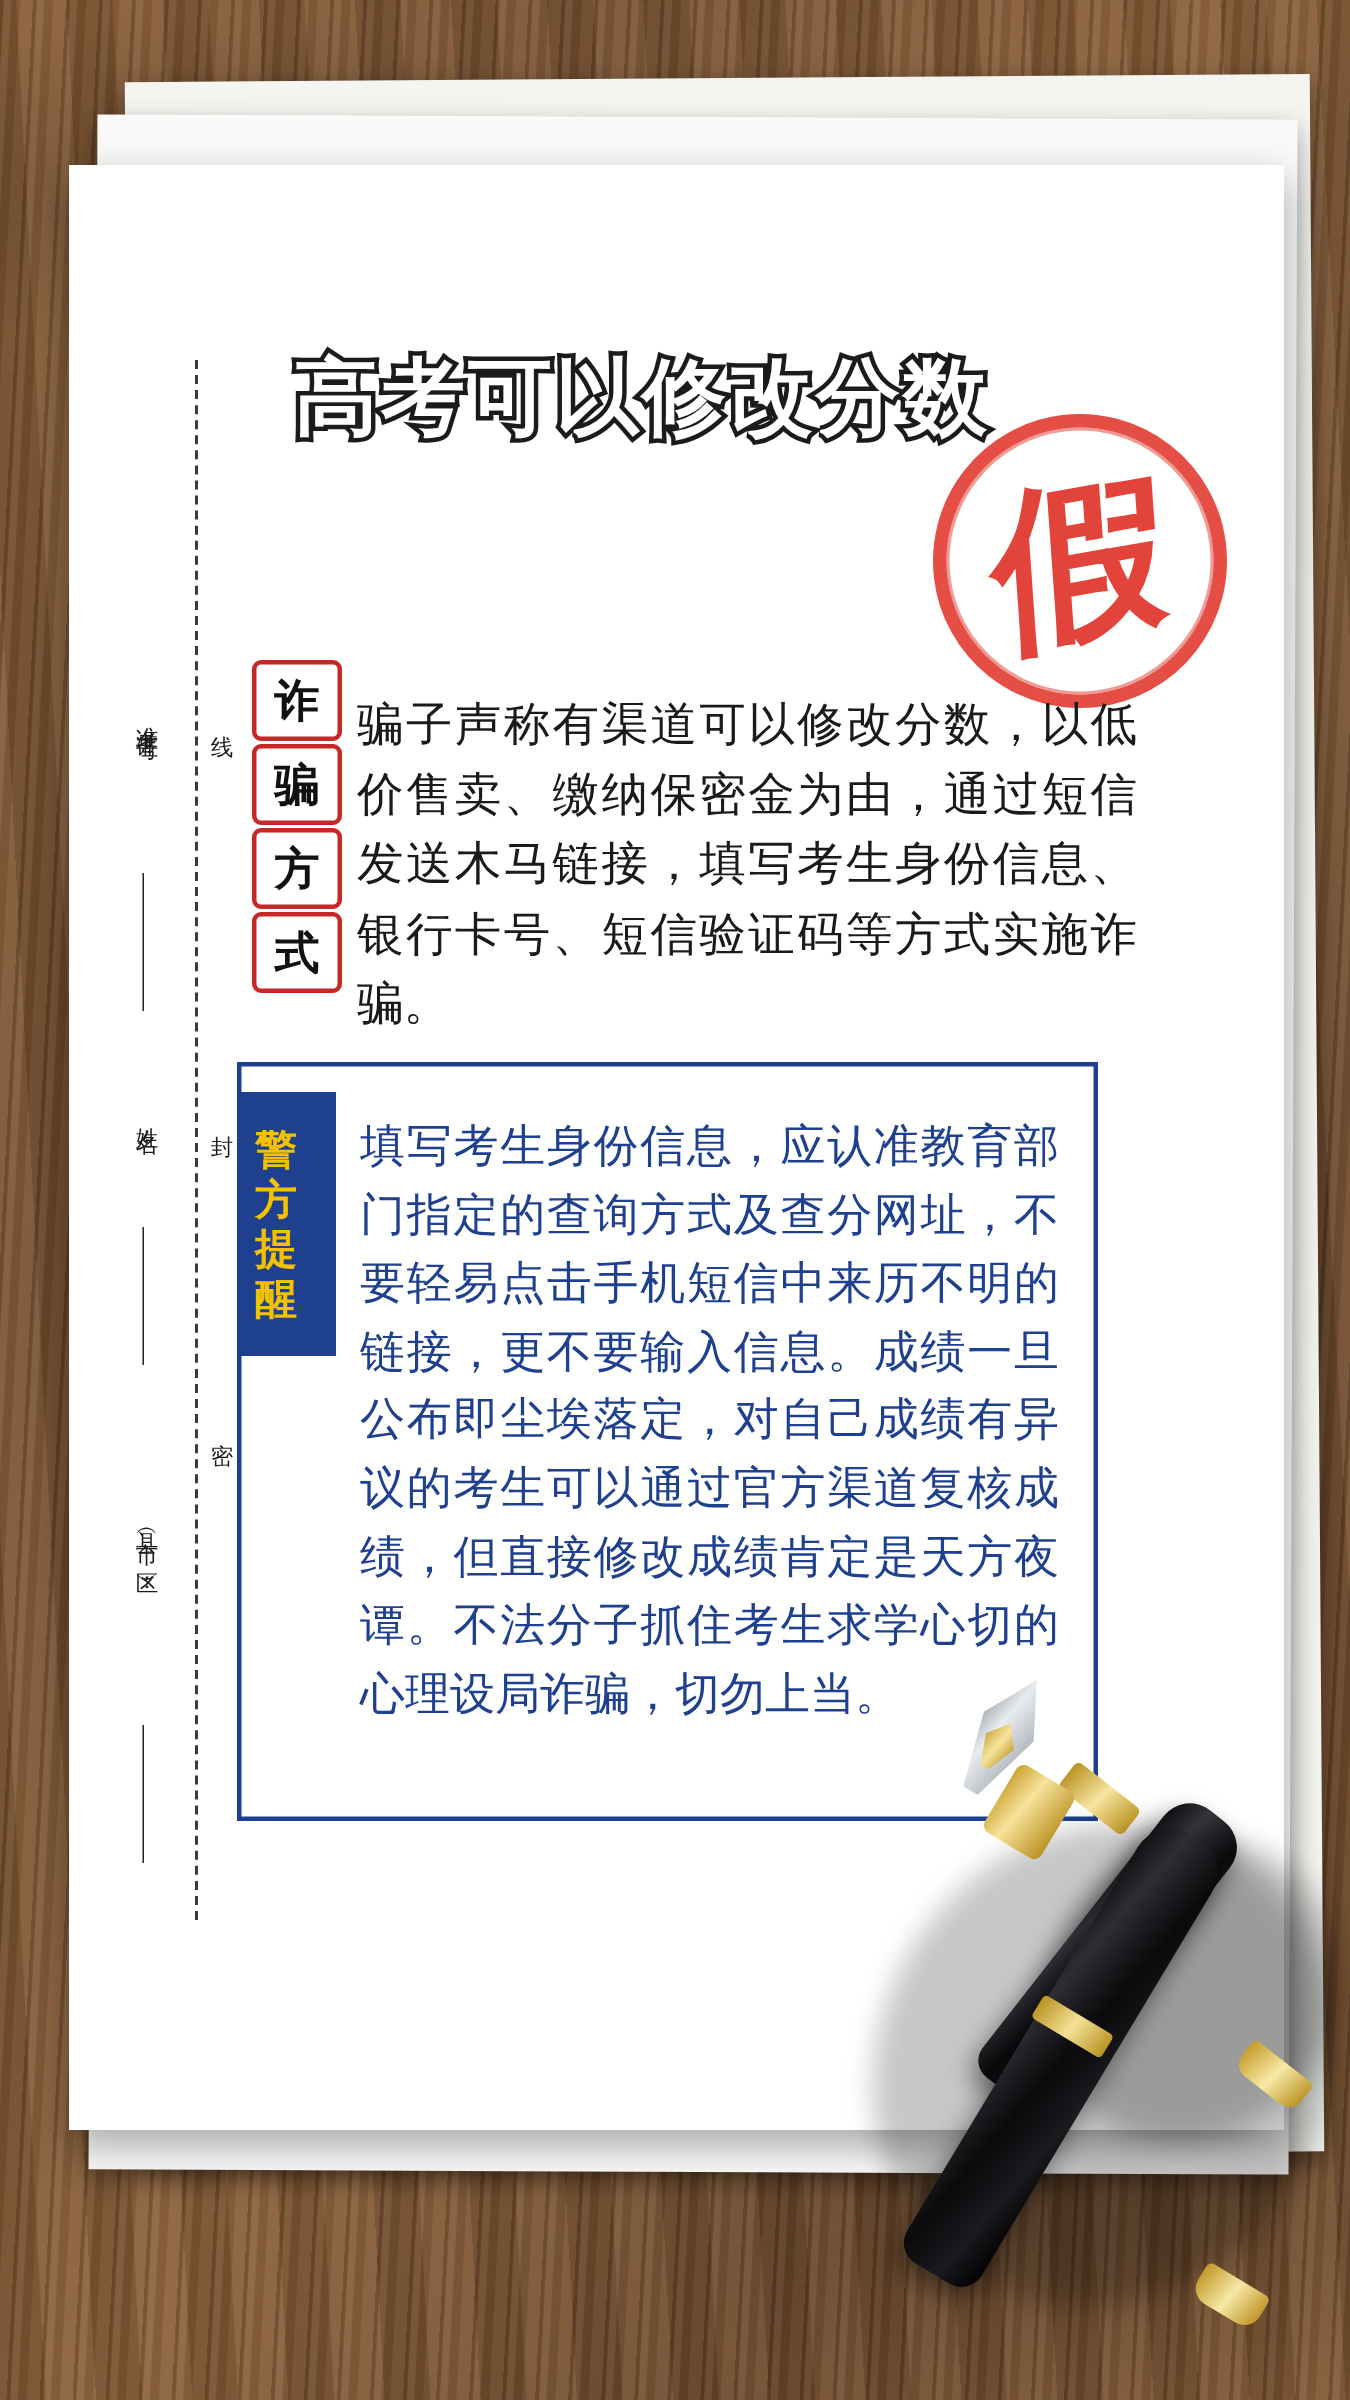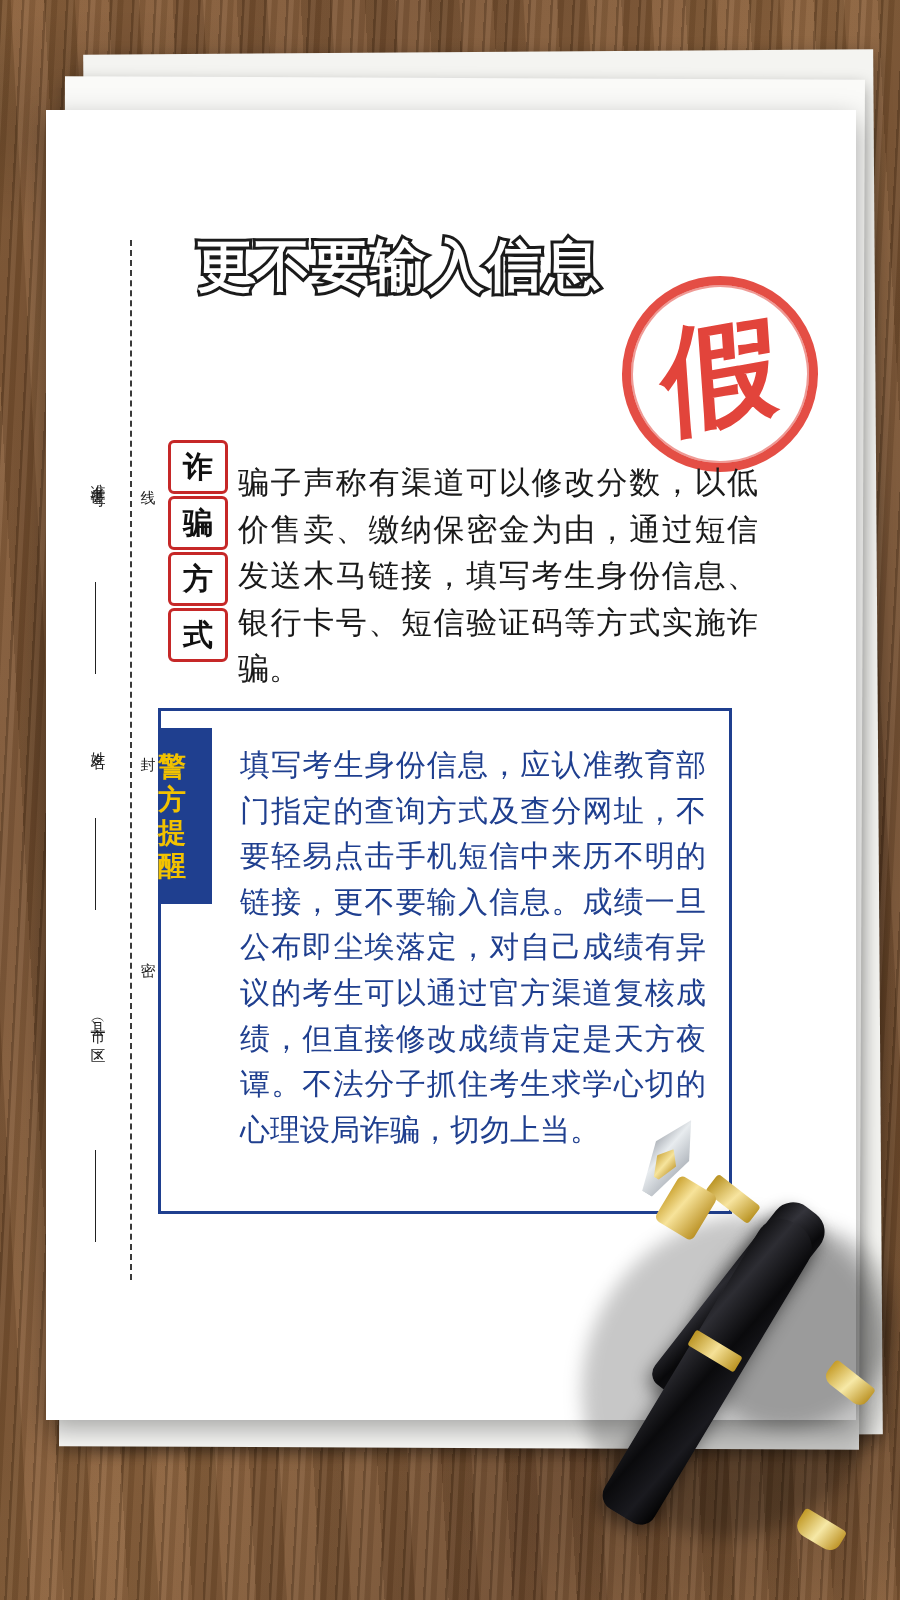--- a/index.html
+++ b/index.html
@@ -126,20 +126,21 @@
   #tip-box{
     position:absolute;left:158px;top:708px;width:568px;height:500px;
     border:3px solid #1f3f8f;background:#fff;
   }
   #tip-tab{
     position:absolute;left:158px;top:728px;width:54px;height:176px;
     background:#1f3f8f;color:#f2c200;
     display:flex;flex-direction:column;align-items:center;justify-content:center;
     font-size:28px;font-weight:bold;line-height:1.18;
     letter-spacing:1px;
+    padding-left:12px;
   }
   #tip-text{
     position:absolute;left:240px;top:742px;width:466px;
     font-size:30px;line-height:1.52;color:#1f3f8f;
     text-align:justify;
   }
 
   
   .pen{position:absolute;transform-origin:50% 50%;}
   
@@ -230,21 +231,21 @@
   <div class="field-rule" style="left:49px;top:472px;height:92px;"></div>
 
   <div class="seal-label" style="left:42px;top:630px;">姓名：</div>
   <div class="field-rule" style="left:49px;top:708px;height:92px;"></div>
 
   <div class="seal-label" style="left:42px;top:900px;">县（市、区）：</div>
   <div class="field-rule" style="left:49px;top:1040px;height:92px;"></div>
 
 </div>
 
-<div id="title">更不要输入信息</div>
+<div id="title">高考可以修改分数</div>
 
 <div id="stamp">
   <div class="ring"></div>
   <div class="ring2"></div>
   <div class="glyph">假</div>
 </div>
 
 <div id="way-badge">
   <div class="ch">诈</div>
   <div class="ch">骗</div>

